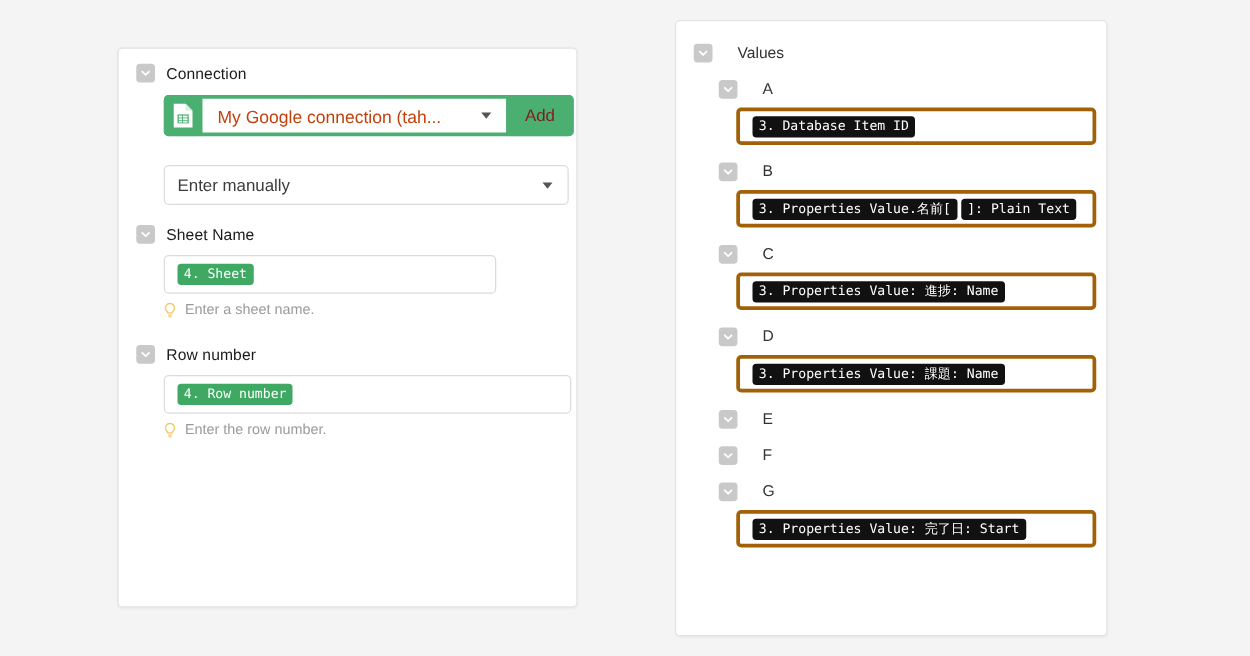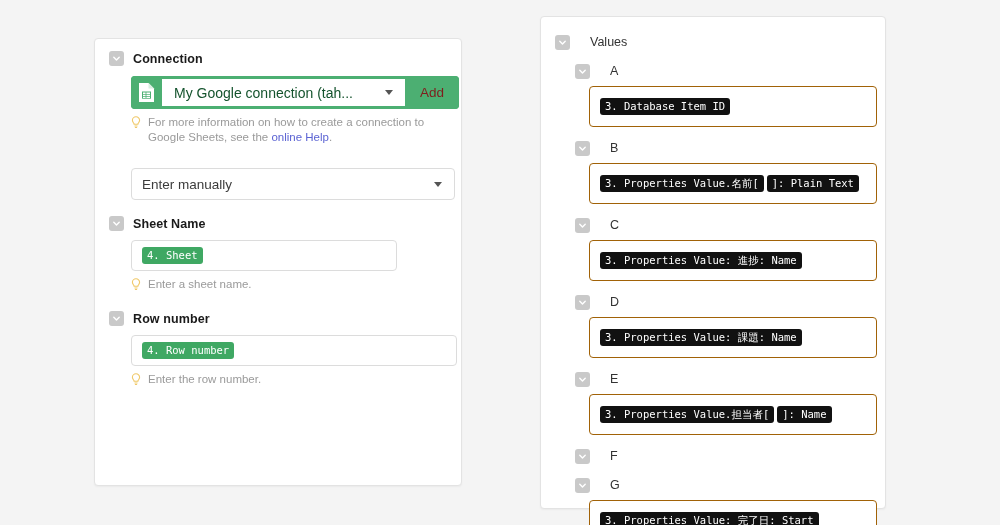--- a/index.html
+++ b/index.html
@@ -36,21 +36,21 @@
   .toggle svg { display: block; }
 
   
   .field { padding: 0 14px; }
   .field-head {
     display: flex; align-items: center; gap: 9px;
     height: 19px;
   }
   .field-label {
     font-size: 12.5px;
-    font-weight: bold;
+    font-weight: normal;
     color: #1a1a1a;
     letter-spacing: .1px;
   }
 
   
   .input-box {
     margin-top: 7px;
     margin-left: 22px;
     height: 31px;
     background: #fff;
@@ -93,21 +93,21 @@
     background: #4caf72;
     flex: 0 0 auto;
   }
   .conn-select {
     flex: 1 1 auto;
     background: #fff;
     margin: 3px 0;
     display: flex; align-items: center; justify-content: space-between;
     padding: 0 10px 0 12px;
     font-size: 14px;
-    color: #14532d;
+    color: #c2410c;
   }
   .conn-add {
     flex: 0 0 auto;
     width: 54px;
     display: flex; align-items: center; justify-content: center;
     color: #7f1d1d;
     font-size: 13.5px;
     background: #4caf72;
     cursor: pointer;
   }
@@ -143,22 +143,22 @@
   .rp-head {
     display: flex; align-items: center; gap: 20px;
     height: 16px;
   }
   .rp-root  { margin: 17px 0 0 14px; }
   .rp-sub   { margin: 13px 0 0 34px; }
   .rp-label { font-size: 12.5px; color: #333; }
   .rp-box {
     margin: 7px 0 0 48px;
     width: 288px;
-    height: 41px;
-    border: 1px solid #a16207;
+    height: 30px;
+    border: 3px solid #a16207;
     border-radius: 4px;
     background: #fff;
     display: flex; align-items: center;
     padding: 0 10px;
   }
 </style>
 </head>
 <body>
 
 <div class="stage">
@@ -189,84 +189,74 @@
             <rect x="8.4" y="14.9" width="3.6" height="1.1" fill="#ffffff"></rect>
           </svg>
         </span>
         <span class="conn-select">
           <span>My Google connection (tah...</span>
           <span class="caret"></span>
         </span>
         <span class="conn-add">Add</span>
       </div>
 
+    </div>
+
+    <div class="field" style="padding-top:16px;">
+      <div class="input-box select" style="width:324px;">
+        <span>Enter manually</span>
+        <span class="caret"></span>
+      </div>
+    </div>
+
+
+    <div class="field" style="padding-top:14px;">
+      <div class="field-head">
+        <span class="toggle">
+          <svg width="9" height="9" viewBox="0 0 10 10">
+              <path d="M2 3.6 L5 6.6 L8 3.6" fill="none" stroke="#ffffff" stroke-width="1.6" stroke-linecap="round" stroke-linejoin="round"></path>
+            </svg>
+        </span>
+        <span class="field-label">Sheet Name</span>
+      </div>
+      <div class="input-box" style="width:266px;align-items:center;">
+        <span class="chip chip-green">4. Sheet</span>
+      </div>
       <div class="hint">
         <span class="bulb">
           <svg width="10" height="13" viewBox="0 0 10 13">
             <path d="M5 .8c-2.1 0-3.6 1.6-3.6 3.5 0 1.4.8 2.2 1.4 3 .25.35.3.7.3 1h3.8c0-.3.05-.65.3-1 .6-.8 1.4-1.6 1.4-3C8.6 2.4 7.1.8 5 .8Z" fill="none" stroke="#f0c96a" stroke-width="1.1"></path>
             <rect x="3.5" y="9.5" width="3" height="1" fill="#f0c96a"></rect>
             <rect x="3.9" y="11" width="2.2" height="1" fill="#f0c96a"></rect>
           </svg>
         </span>
-        <span><span>For more information on how to create a connection to Google Sheets, see the </span><a href="#">online Help</a><span>.</span></span>
-      </div>
-    </div>
-
-    <div class="field" style="padding-top:16px;">
-      <div class="input-box select" style="width:324px;">
-        <span>Enter manually</span>
-        <span class="caret"></span>
-      </div>
-    </div>
-
+        <span>Enter a sheet name.</span>
+      </div>
+    </div>
 
     <div class="field" style="padding-top:14px;">
       <div class="field-head">
         <span class="toggle">
           <svg width="9" height="9" viewBox="0 0 10 10">
               <path d="M2 3.6 L5 6.6 L8 3.6" fill="none" stroke="#ffffff" stroke-width="1.6" stroke-linecap="round" stroke-linejoin="round"></path>
             </svg>
         </span>
-        <span class="field-label">Sheet Name</span>
-      </div>
-      <div class="input-box" style="width:266px;align-items:center;">
-        <span class="chip chip-green">4. Sheet</span>
+        <span class="field-label">Row number</span>
+      </div>
+      <div class="input-box" style="width:326px;">
+        <span class="chip chip-green">4. Row number</span>
       </div>
       <div class="hint">
         <span class="bulb">
           <svg width="10" height="13" viewBox="0 0 10 13">
             <path d="M5 .8c-2.1 0-3.6 1.6-3.6 3.5 0 1.4.8 2.2 1.4 3 .25.35.3.7.3 1h3.8c0-.3.05-.65.3-1 .6-.8 1.4-1.6 1.4-3C8.6 2.4 7.1.8 5 .8Z" fill="none" stroke="#f0c96a" stroke-width="1.1"></path>
             <rect x="3.5" y="9.5" width="3" height="1" fill="#f0c96a"></rect>
             <rect x="3.9" y="11" width="2.2" height="1" fill="#f0c96a"></rect>
           </svg>
         </span>
-        <span>Enter a sheet name.</span>
-      </div>
-    </div>
-
-    <div class="field" style="padding-top:14px;">
-      <div class="field-head">
-        <span class="toggle">
-          <svg width="9" height="9" viewBox="0 0 10 10">
-              <path d="M2 3.6 L5 6.6 L8 3.6" fill="none" stroke="#ffffff" stroke-width="1.6" stroke-linecap="round" stroke-linejoin="round"></path>
-            </svg>
-        </span>
-        <span class="field-label">Row number</span>
-      </div>
-      <div class="input-box" style="width:326px;">
-        <span class="chip chip-green">4. Row number</span>
-      </div>
-      <div class="hint">
-        <span class="bulb">
-          <svg width="10" height="13" viewBox="0 0 10 13">
-            <path d="M5 .8c-2.1 0-3.6 1.6-3.6 3.5 0 1.4.8 2.2 1.4 3 .25.35.3.7.3 1h3.8c0-.3.05-.65.3-1 .6-.8 1.4-1.6 1.4-3C8.6 2.4 7.1.8 5 .8Z" fill="none" stroke="#f0c96a" stroke-width="1.1"></path>
-            <rect x="3.5" y="9.5" width="3" height="1" fill="#f0c96a"></rect>
-            <rect x="3.9" y="11" width="2.2" height="1" fill="#f0c96a"></rect>
-          </svg>
-        </span>
         <span>Enter the row number.</span>
       </div>
     </div>
   </div>
 
   <div class="panel panel-right">
 
     <div class="rp-head rp-root">
       <span class="toggle">
         <svg width="9" height="9" viewBox="0 0 10 10">
@@ -333,25 +323,20 @@
         </div>
         <div>
           <div class="rp-head rp-sub">
             <span class="toggle">
               <svg width="9" height="9" viewBox="0 0 10 10">
                 <path d="M2 3.6 L5 6.6 L8 3.6" fill="none" stroke="#ffffff" stroke-width="1.6" stroke-linecap="round" stroke-linejoin="round"></path>
               </svg>
             </span>
             <span class="rp-label">E</span>
           </div>
-          <div class="rp-box">
-            <span class="chip chip-dark">3. Properties Value.担当者[</span>
-            <span class="chip-gap"></span>
-            <span class="chip chip-dark">]: Name</span>
-          </div>
         </div>
         <div>
           <div class="rp-head rp-sub">
             <span class="toggle">
               <svg width="9" height="9" viewBox="0 0 10 10">
                 <path d="M2 3.6 L5 6.6 L8 3.6" fill="none" stroke="#ffffff" stroke-width="1.6" stroke-linecap="round" stroke-linejoin="round"></path>
               </svg>
             </span>
             <span class="rp-label">F</span>
           </div>

